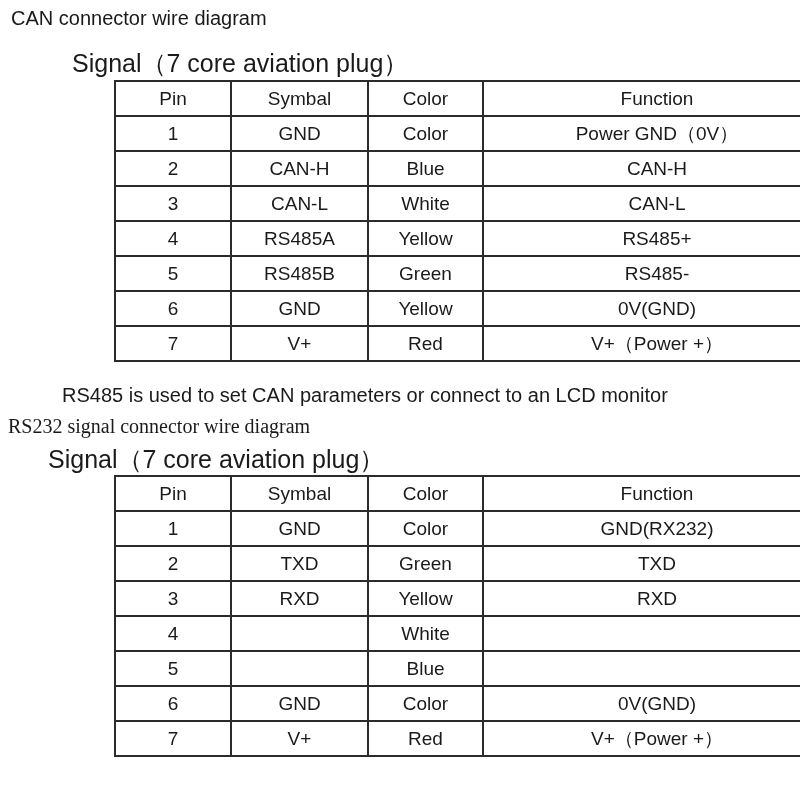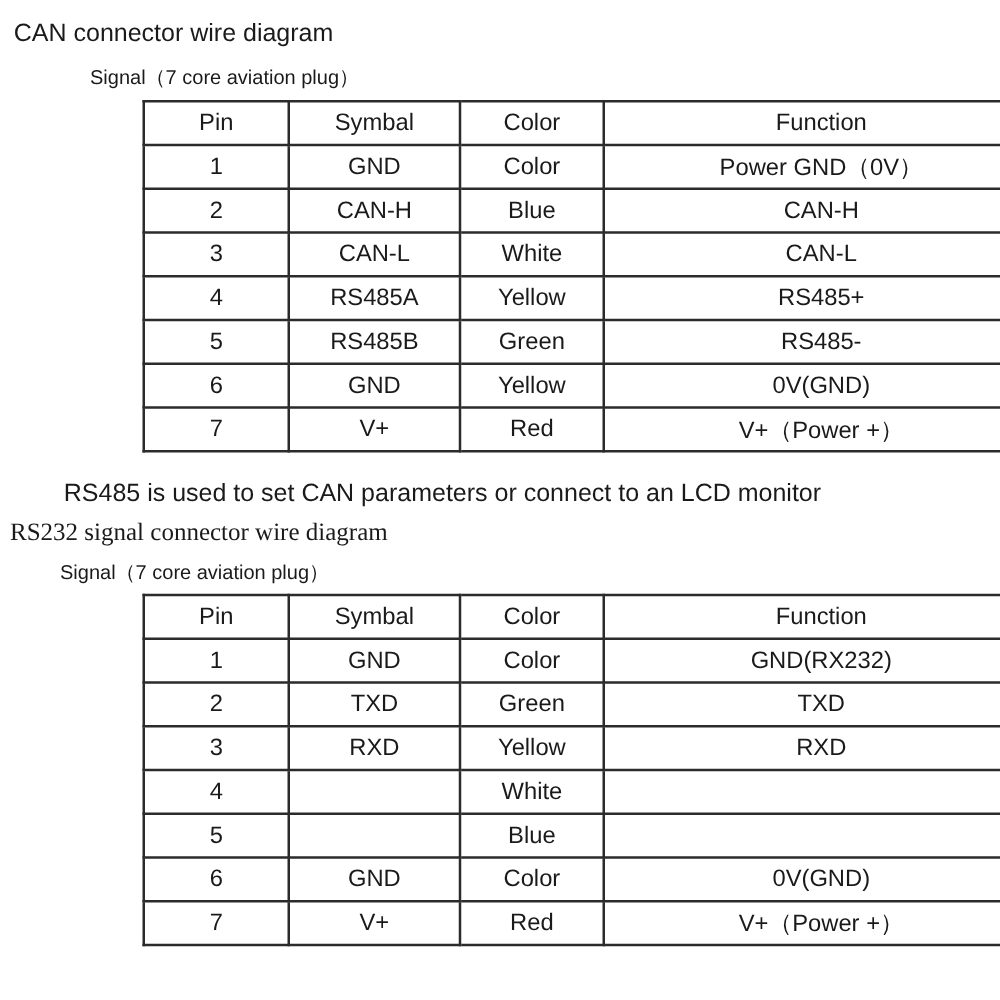--- a/index.html
+++ b/index.html
@@ -10,21 +10,21 @@
     width: 800px;
     height: 800px;
     background: #ffffff;
     position: relative;
     font-family: "Liberation Sans", "DejaVu Sans", sans-serif;
     color: #1a1a1a;
     overflow: hidden;
   }
   .abs { position: absolute; white-space: nowrap; }
   .heading   { font-size: 20px; line-height: 24px; }
-  .subtitle  { font-size: 16px; line-height: 24px; text-align: right; }
+  .subtitle  { font-size: 25px; line-height: 24px; text-align: right; }
   .note-line { font-size: 20px; line-height: 24px; }
 
   table.wire-table {
     position: absolute;
     border-collapse: collapse;
     table-layout: fixed;
     width: 716px;
     background: #ffffff;
     margin-left: 48px;
   }
@@ -38,24 +38,24 @@
     font-weight: normal;
     font-size: 19px;
     overflow: hidden;
     white-space: nowrap;
   }
   col.c-pin    { width: 116px; }
   col.c-symbal { width: 137px; }
   col.c-color  { width: 115px; }
   col.c-func   { width: 348px; }
 
-  #can-title    { left: 11px; top: 15px; text-align: right; }
+  #can-title    { left: 11px; top: 6px; text-align: right; }
   #can-sub      { left: 72px; top: 51px; }
   #can-table    { left: 66px; top: 80px; }
-  #rs485-note   { left: 51px; top: 383px; }
+  #rs485-note   { left: 62px; top: 383px; }
   #rs232-title  { left: 8px;  top: 414px; font-family: Liberation Serif, serif; }
   #rs232-sub    { left: 48px; top: 447px; }
   #rs232-table  { left: 66px; top: 475px; }
 </style>
 </head>
 <body>
 
 <div id="can-title" class="abs heading">CAN connector wire diagram</div>
 
 <div id="can-sub" class="abs subtitle">Signal（7 core aviation plug）</div>

